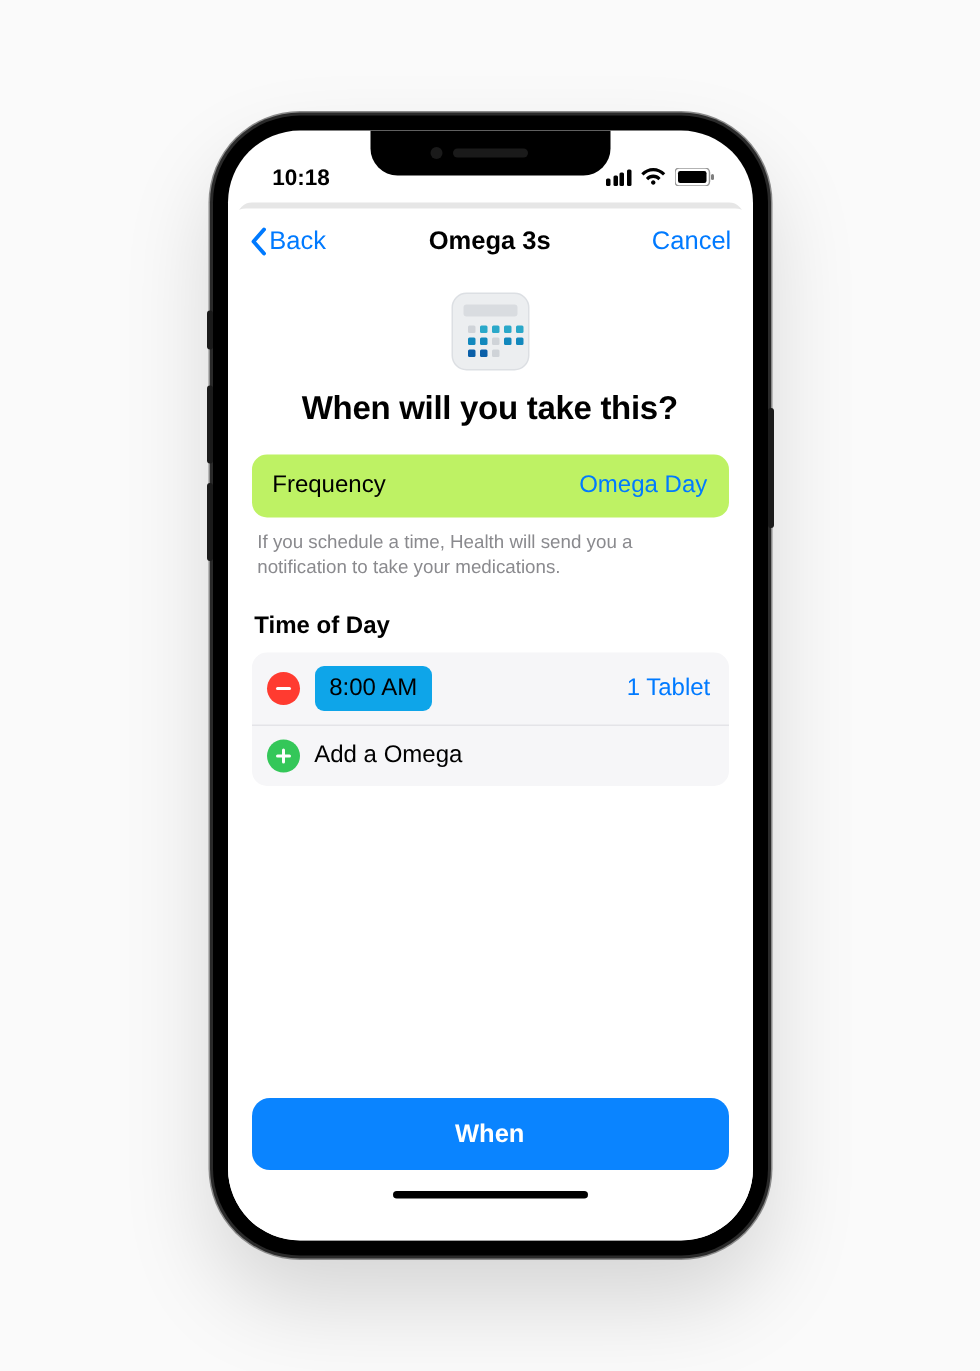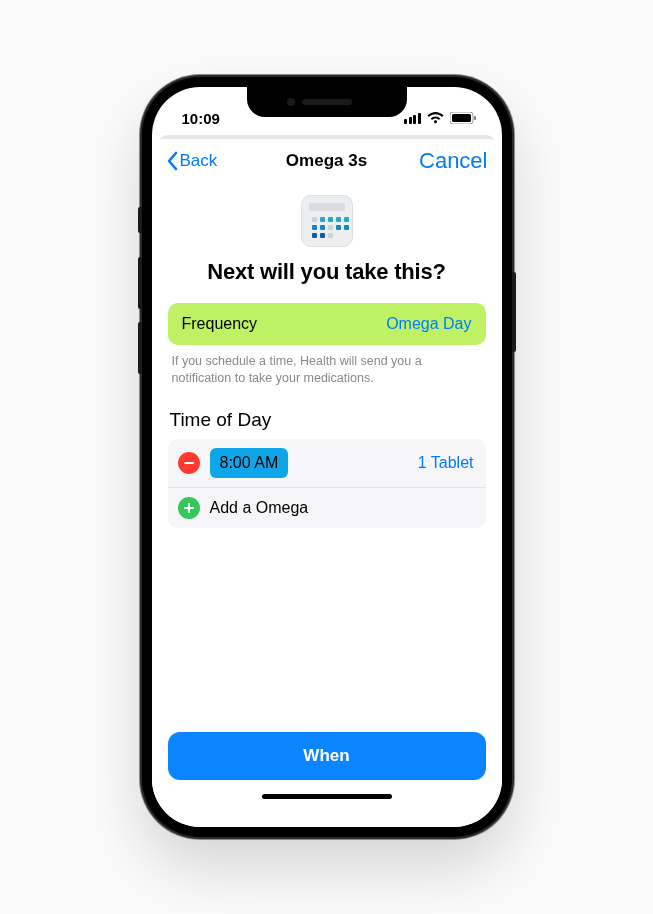--- a/index.html
+++ b/index.html
@@ -58,21 +58,21 @@
       display: flex; flex-direction: column;
       padding-bottom: 22px;
     }
     .navbar {
       height: 44px; display: flex; align-items: center; justify-content: space-between;
       padding: 0 14px;
     }
     .nav-left { display:flex; align-items:center; gap:2px; color:#007aff; font-size:17px; }
     .nav-title { font-weight:600; font-size:17px; position:absolute; left:0; right:0; text-align:center; pointer-events:none; }
     .navbar { position: relative; }
-    .nav-right { color:#007aff; font-size:22px; }
+    .nav-right { color:#007aff; font-size:17px; }
 
     .content { flex:1; padding: 6px 16px 0 16px; overflow:hidden; }
     .hero-icon { display:flex; justify-content:center; margin: 6px 0 12px; }
     .calendar-icon {
       width: 52px; height: 52px; border-radius: 10px;
       background: #eceef0; border: 1px solid #dcdfe3;
       position: relative;
     }
     .calendar-icon::before{
       content:""; position:absolute; top:7px; left:7px; right:7px; height:8px;
@@ -90,21 +90,21 @@
     .heading { text-align:center; font-size:22px; font-weight:700; margin: 4px 0 18px; letter-spacing:-.2px; }
 
     .row-card {
       background:#bef264; border-radius:10px;
       display:flex; justify-content:space-between; align-items:center;
       padding: 12px 14px; font-size:16px;
     }
     .row-card .value { color:#007aff; }
     .hint { color:#8a8a8e; font-size:12.5px; line-height:1.35; margin:8px 4px 0; }
 
-    .section-label { font-weight:400; font-size:19px; margin: 22px 2px 8px; }
+    .section-label { font-weight:700; font-size:16px; margin: 22px 2px 8px; }
 
     .list {
       background:#f6f6f8; border-radius:10px; overflow:hidden;
     }
     .list .item {
       display:flex; align-items:center; gap:10px;
       padding: 9px 12px 9px 10px;
       font-size:16px;
     }
     .list .item + .item { border-top:1px solid #e4e4e8; }
@@ -147,21 +147,21 @@
   <div class="btn-side vol1"></div>
   <div class="btn-side vol2"></div>
   <div class="btn-side power"></div>
 
   <div class="screen">
     <div class="notch">
         <div class="speaker"></div>
       </div>
 
     <div class="statusbar">
-      <span>10:09</span>
+      <span>10:18</span>
       <div class="status-icons">
         <span class="sig">
             <span></span>
             <span></span>
             <span></span>
             <span></span>
           </span>
         <svg width="17" height="12" viewBox="0 0 17 12">
             <path d="M8.5 11.2c.8 0 1.5-.7 1.5-1.5S9.3 8.2 8.5 8.2 7 8.9 7 9.7s.7 1.5 1.5 1.5zM3.6 6.6l1.5 1.5c1-1 2.2-1.5 3.4-1.5s2.4.5 3.4 1.5l1.5-1.5C11.9 5.1 10.3 4.4 8.5 4.4S5.1 5.1 3.6 6.6zM.5 3.5L2 5C3.8 3.2 6 2.2 8.5 2.2S13.2 3.2 15 5l1.5-1.5C14.3 1.3 11.5 0 8.5 0S2.7 1.3 .5 3.5z" fill="#000"></path>
           </svg>
@@ -203,21 +203,21 @@
                 <span style="background:#1288bd"></span>
               <span style="background:#0a5fa8"></span>
                 <span style="background:#0a5fa8"></span>
                 <span style="background:#cfd3d8"></span>
                 <span style="background:transparent"></span>
                 <span style="background:transparent"></span>
             </div>
           </div>
         </div>
 
-        <h1 class="heading">Next will you take this?</h1>
+        <h1 class="heading">When will you take this?</h1>
 
         <div class="row-card">
           <span>Frequency</span>
           <span class="value">Omega Day</span>
         </div>
         <p class="hint">If you schedule a time, Health will send you a notification to take your medications.</p>
 
         <div class="section-label">Time of Day</div>
 
         <div class="list">

